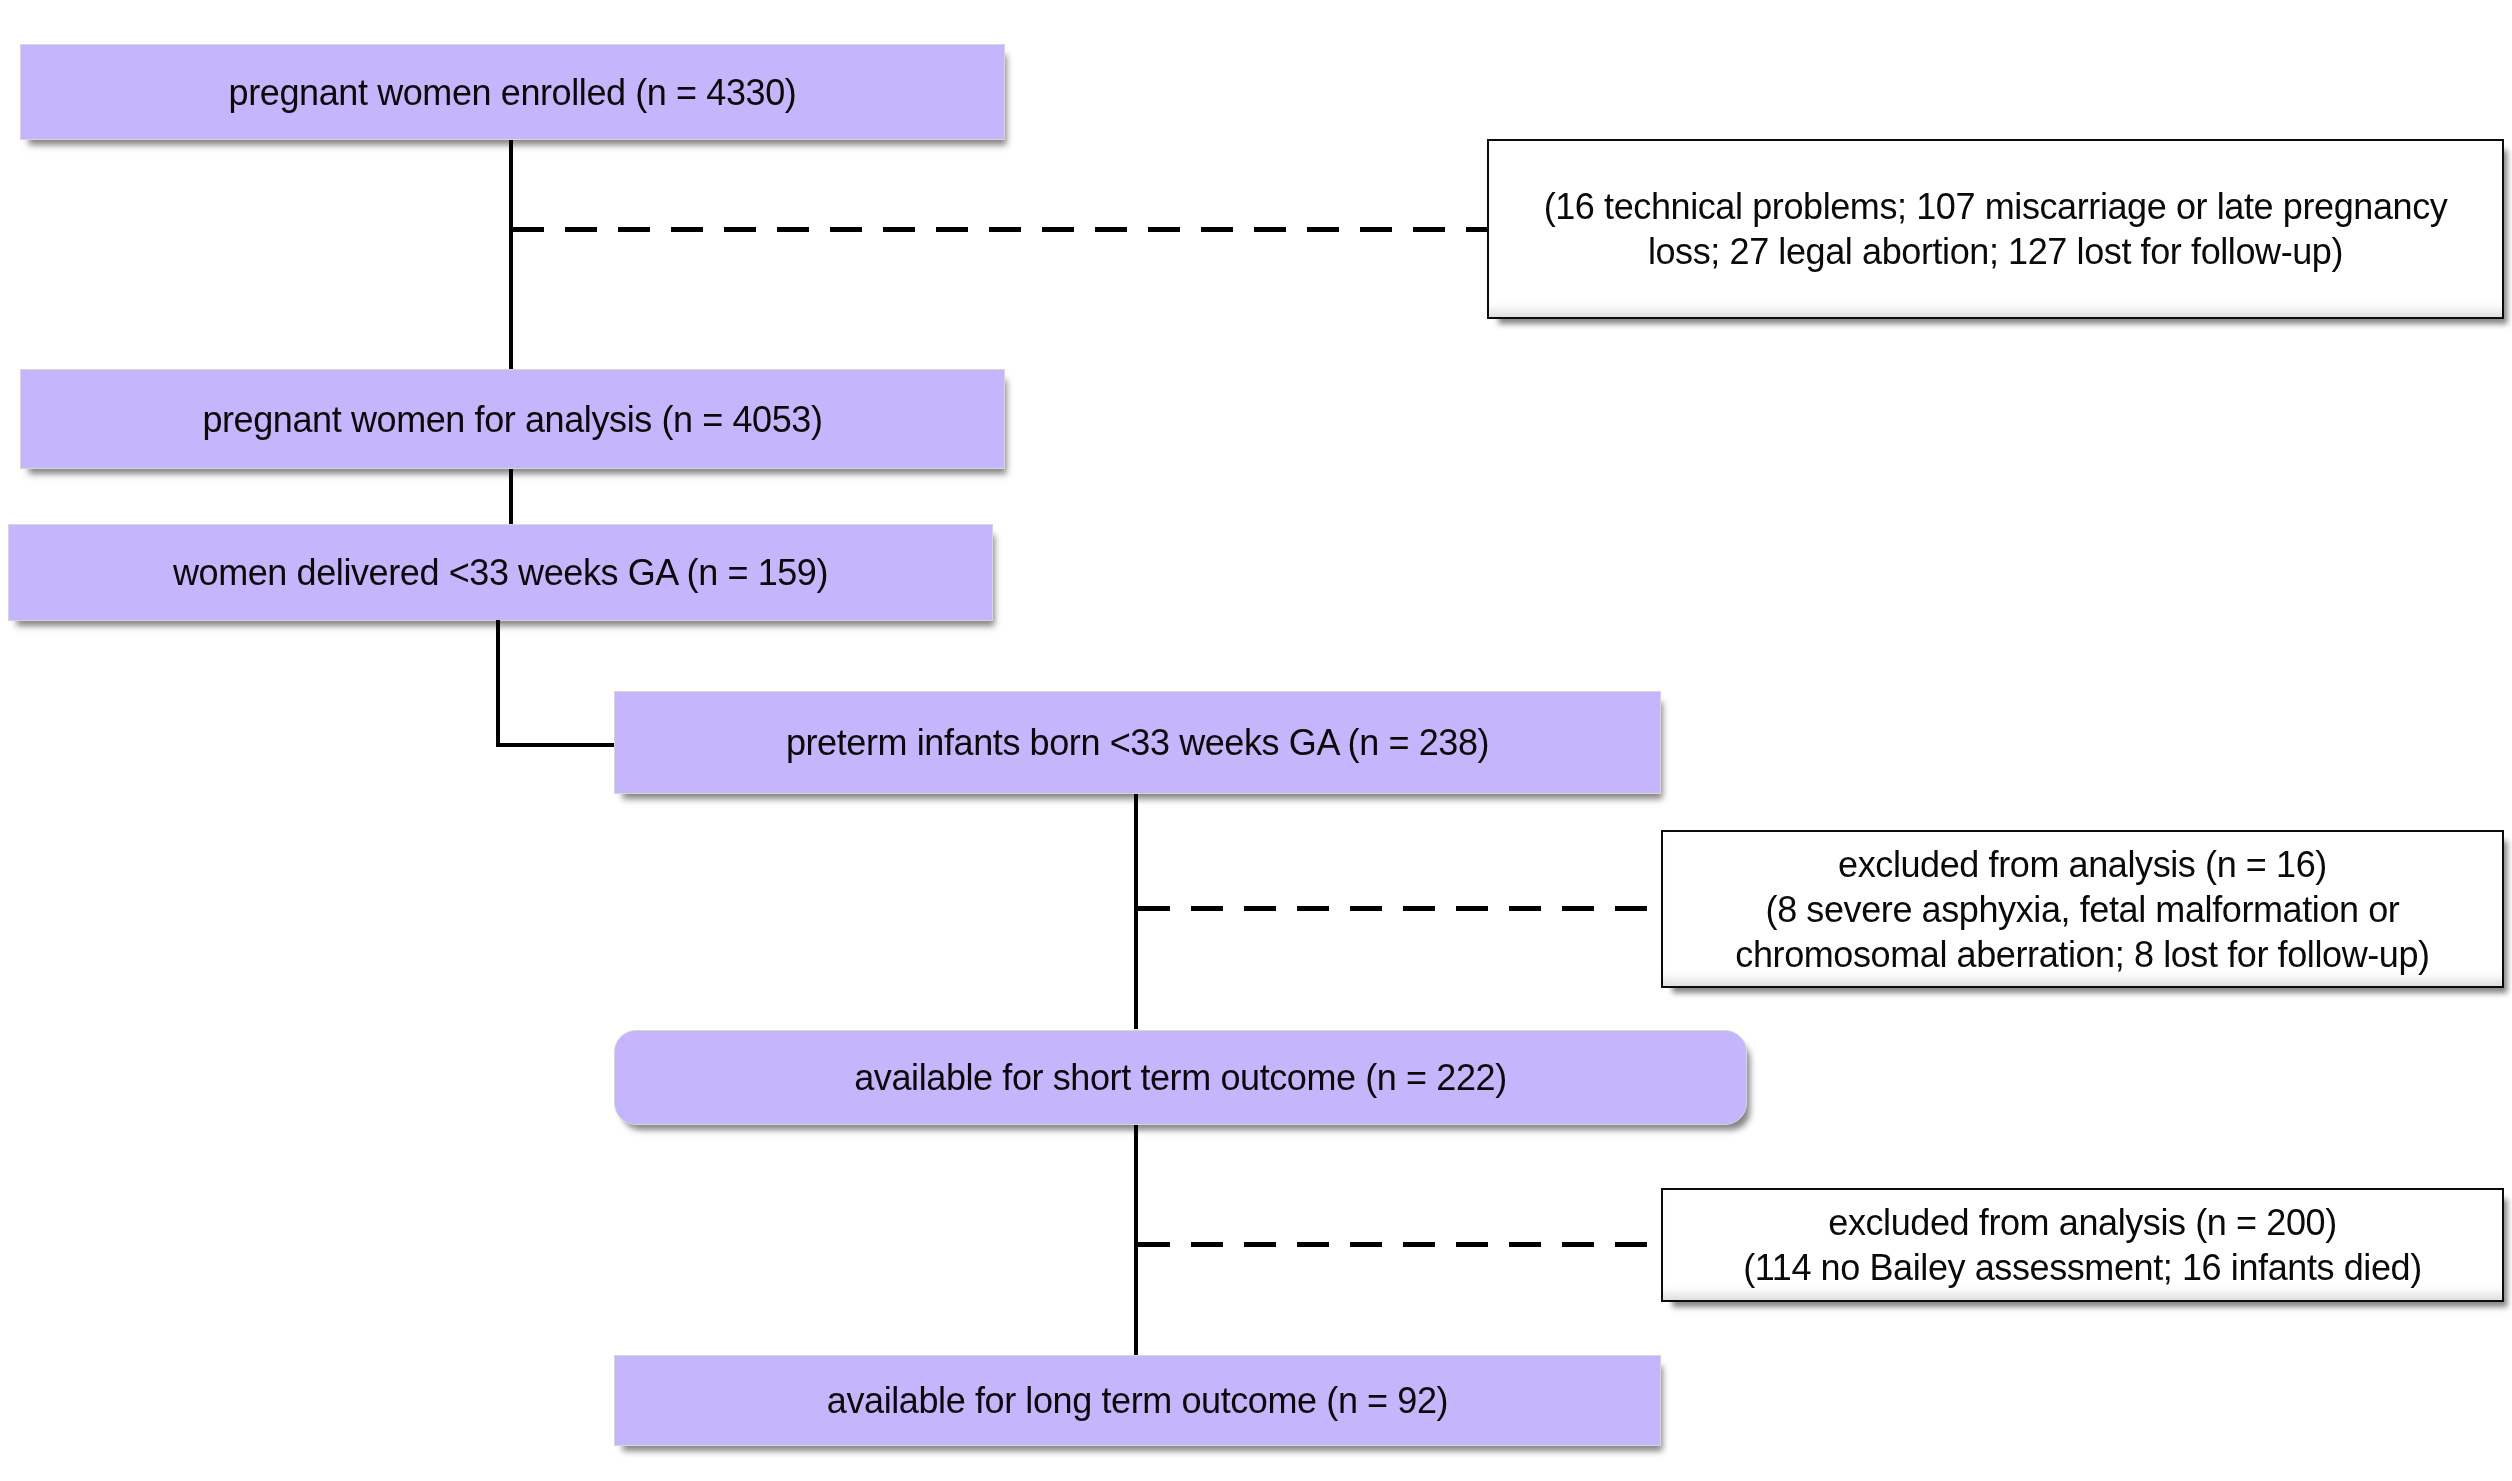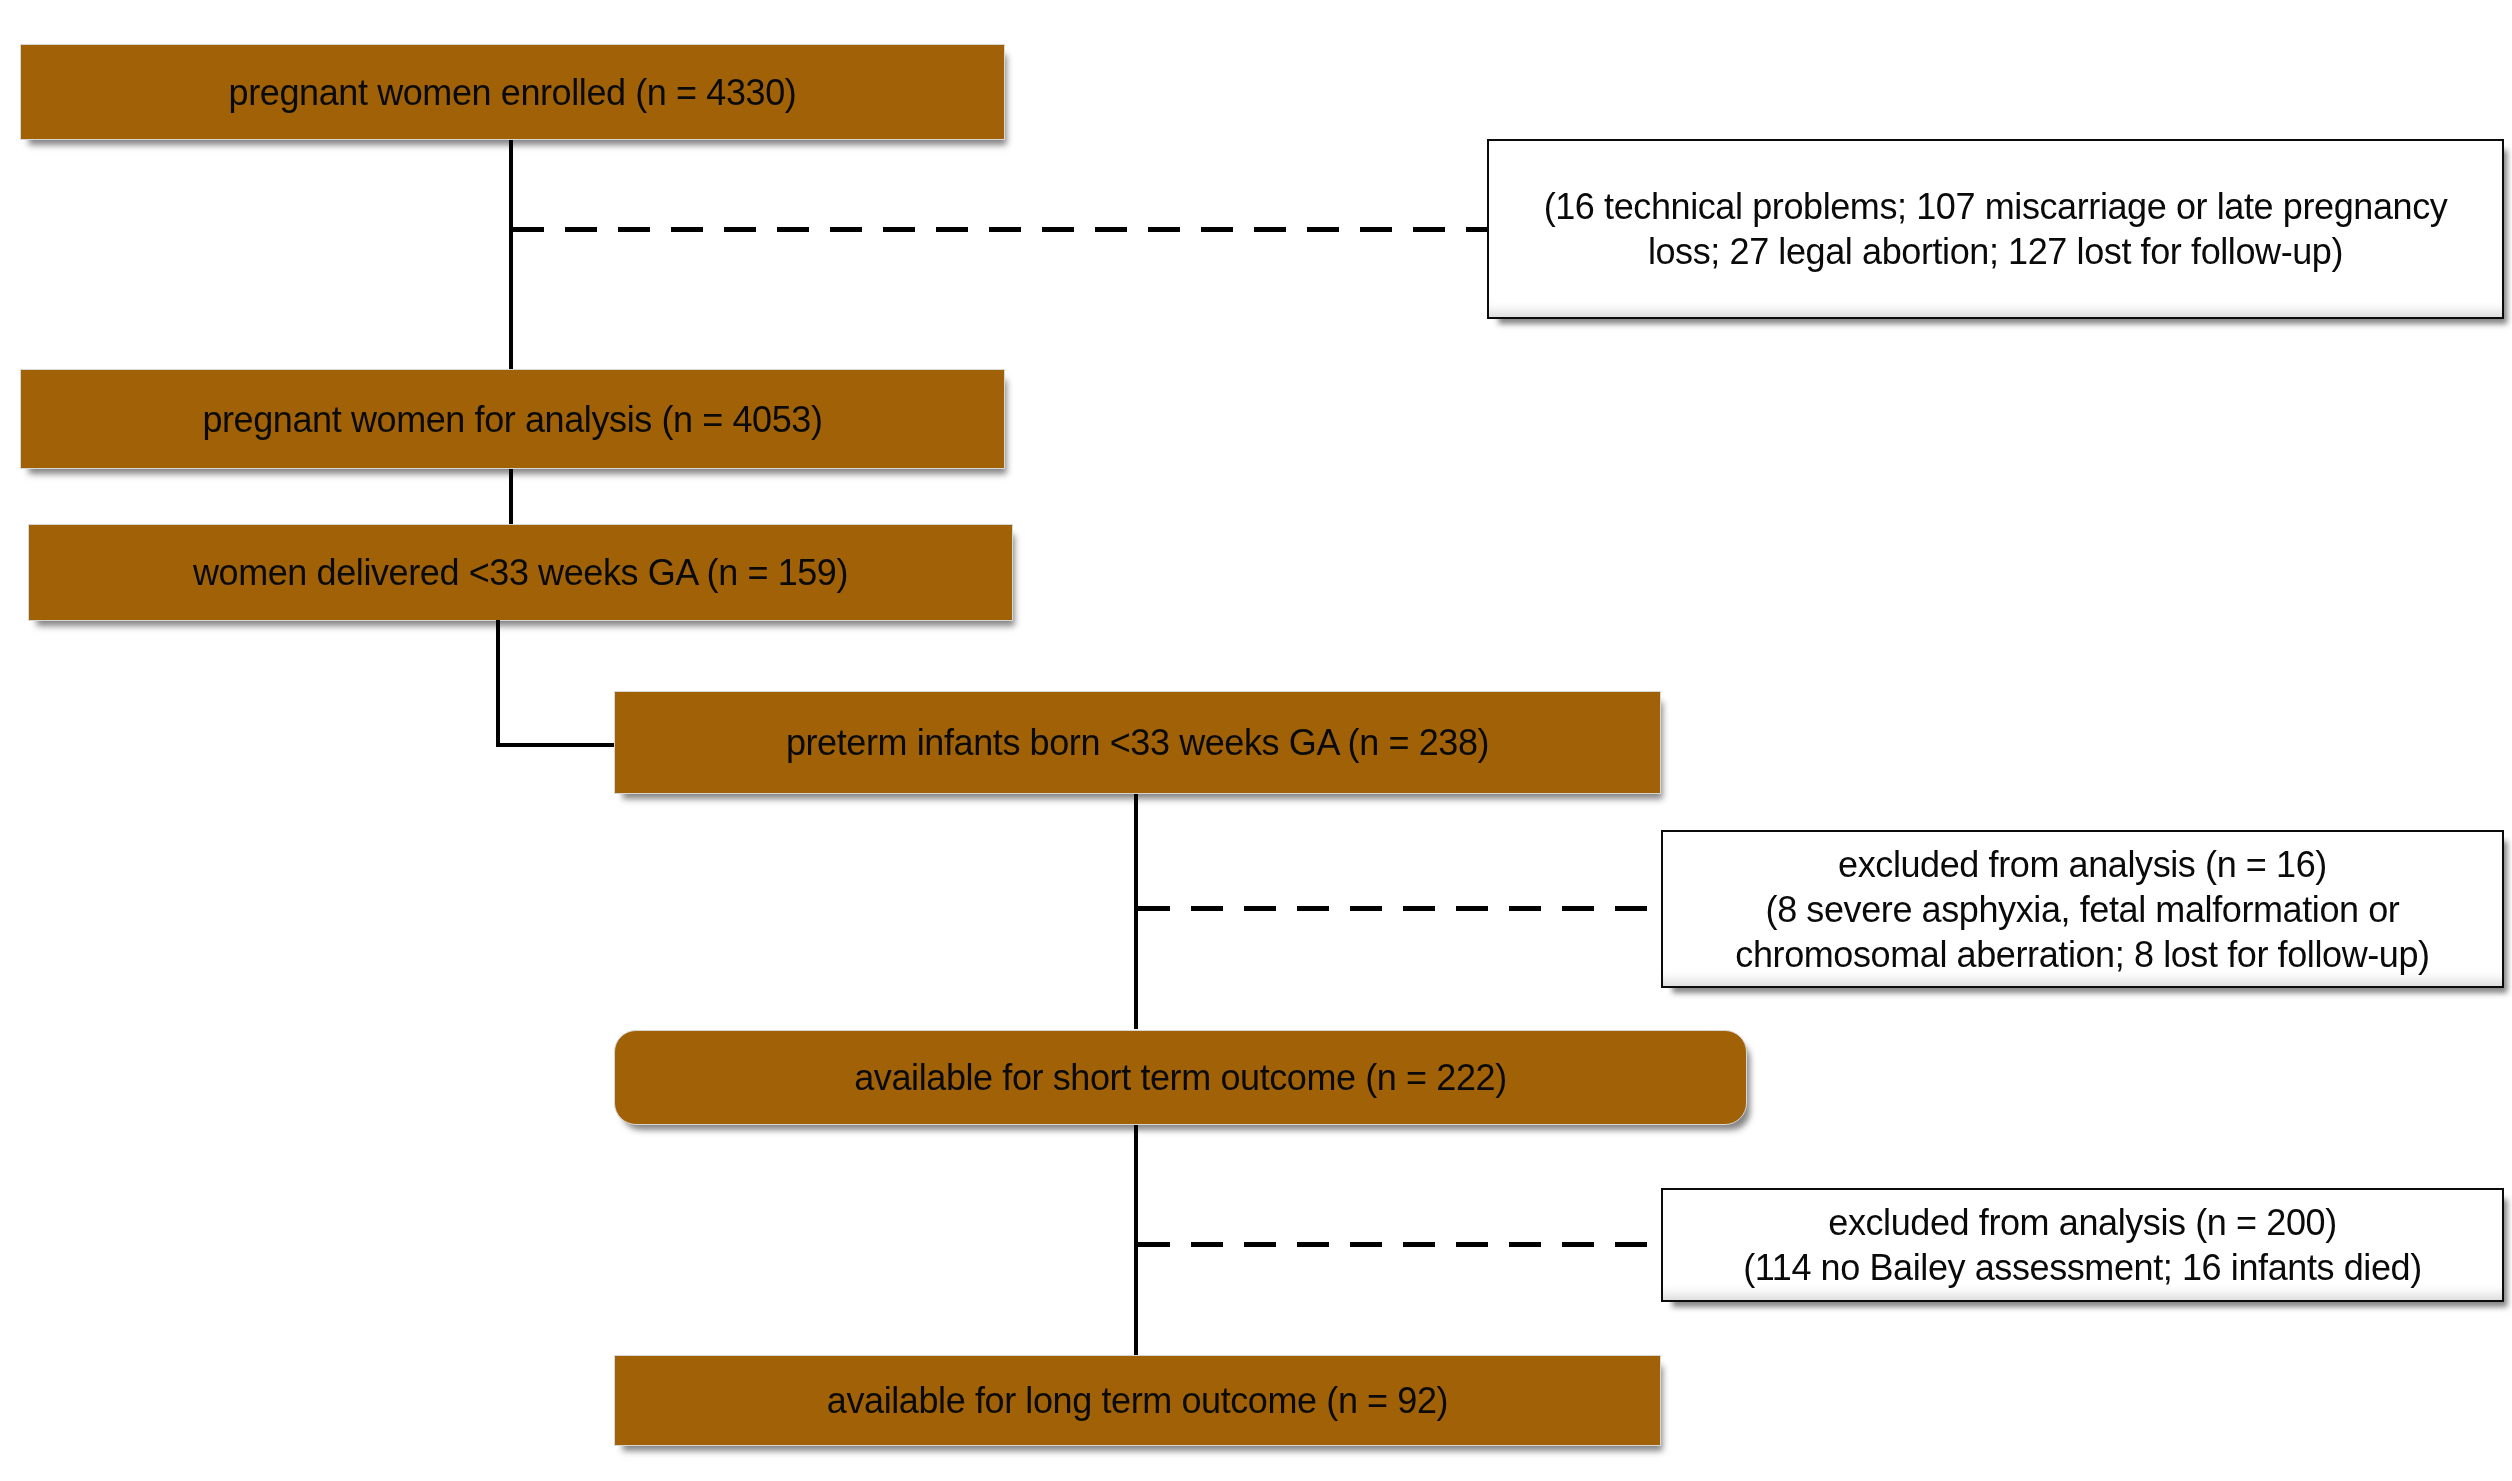--- a/index.html
+++ b/index.html
@@ -27,21 +27,21 @@
     flex-direction: column;
     align-items: center;
     justify-content: center;
     text-align: center;
     font-size: 36px;
     line-height: 45px;
     letter-spacing: -0.4px;
     padding: 4.8px 14.5px;
   }
   .node.flow {
-    background: #a16207;
+    background: #c4b5fd;
     border: 0.8px solid #d6d6d4;
     box-shadow: 5.6px 8px 6.4px -3.2px rgba(110,110,110,0.85);
   }
   .node.excluded {
     background: #ffffff;
     border: 2.4px solid #0b0b0b;
     box-shadow: 7.3px 8px 5.6px -3.2px rgba(110,110,110,0.85),
                 inset 0 -13px 11.3px -8px #d9d9d9;
   }
   .node .label, .node .detail {
@@ -55,21 +55,21 @@
   .line.dashed {
     background: none;
     background-image: repeating-linear-gradient(90deg,
       #000000 0px, #000000 32px,
       transparent 32px, transparent 53px);
   }
 
   
   #n-enrolled  { left: 20px;   top: 44px;   width: 985px; height: 96px; }
   #n-analysis  { left: 20px;   top: 369px;  width: 985px; height: 100px; }
-  #n-delivered { left: 28px;   top: 524px;  width: 985px; height: 97px; }
+  #n-delivered { left: 8px;   top: 524px;  width: 985px; height: 97px; }
   #n-preterm   { left: 614px;  top: 691px;  width: 1047px; height: 103px; }
   #n-short     { left: 614px;  top: 1030px; width: 1133px; height: 95px; border-radius: 22px; }
   #n-long      { left: 614px;  top: 1355px; width: 1047px; height: 91px; }
 
   
   #n-excluded1 { left: 1487px; top: 139px;  width: 1017px; height: 180px; }
   #n-excluded2 { left: 1661px; top: 830px; width: 843px; height: 158px; }
   #n-excluded3 { left: 1661px; top: 1188px; width: 843px; height: 114px; }
 
   

